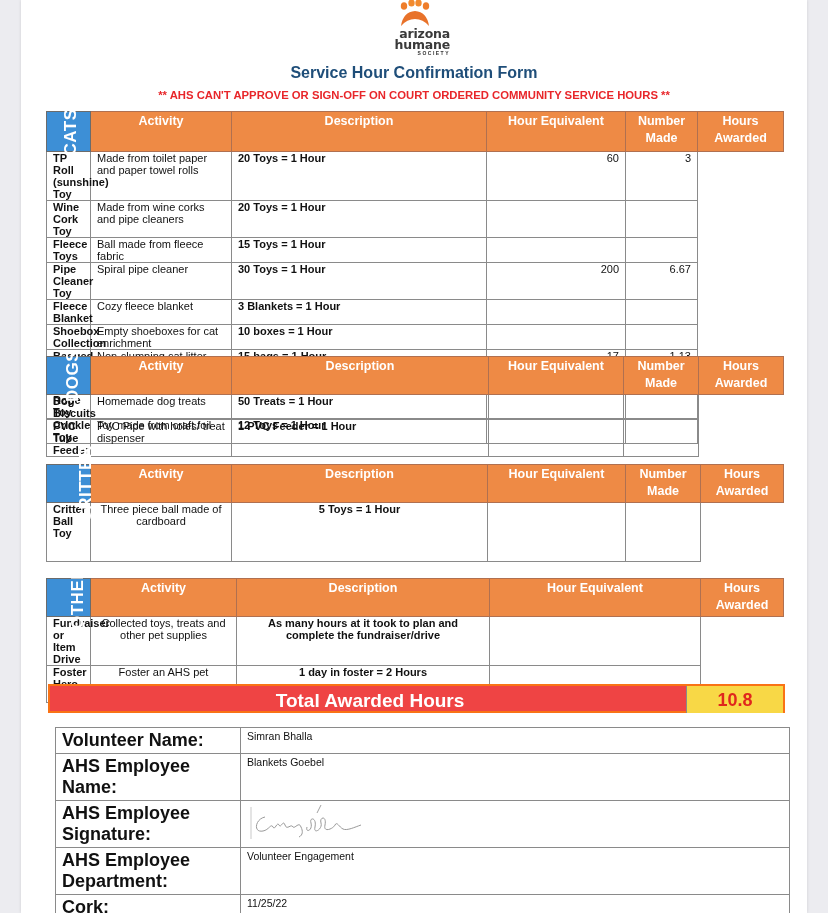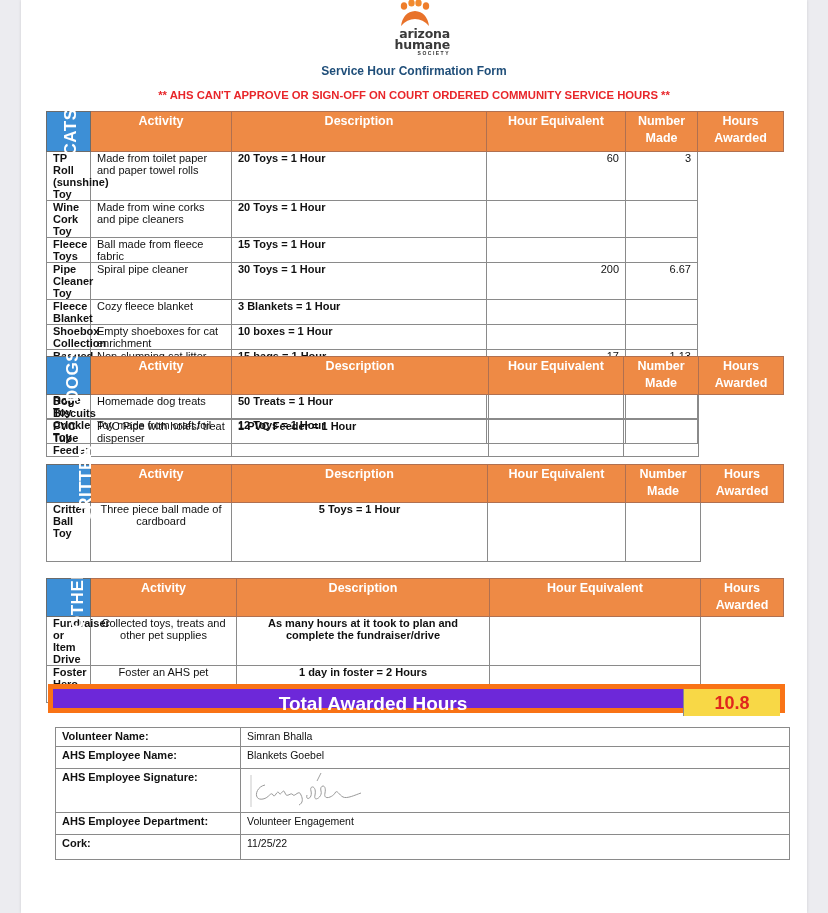--- a/index.html
+++ b/index.html
@@ -5,45 +5,45 @@
   * { box-sizing: border-box; margin: 0; padding: 0; }
   html, body { width: 828px; height: 913px; overflow: hidden; }
   body { background: #ececf0; font-family: "Liberation Sans", sans-serif; position: relative; }
   .paper { position: absolute; left: 21px; top: 0; width: 786px; height: 913px; background: #ffffff; box-shadow: 0 0 3px rgba(0,0,0,0.12); }
 
   .logo { position: absolute; left: 380px; top: 0; width: 70px; height: 62px; text-align: right; }
   .logo svg { display: block; margin: 0 auto; }
   .logo-text { font-family: "DejaVu Sans", sans-serif; font-weight: bold; color: #3a3a3a; font-size: 12.5px; line-height: 11px; letter-spacing: -0.2px; }
   .logo-soc { font-size: 5px; letter-spacing: 1.5px; color: #333; font-weight: bold; line-height: 7px; }
 
-  .title { position: absolute; left: 0; width: 828px; top: 64px; text-align: center; color: #1f4e79; font-weight: bold; font-size: 12px; font-family: "Liberation Sans", sans-serif; }
+  .title { position: absolute; left: 0; width: 828px; top: 64px; text-align: center; color: #1f4e79; font-weight: bold; font-size: 16px; font-family: "Liberation Sans", sans-serif; }
   .warning { position: absolute; left: 0; width: 828px; top: 89px; text-align: center; color: #e8262a; font-weight: bold; font-size: 11.3px; }
 
   table { border-collapse: collapse; position: absolute; table-layout: fixed; font-size: 11px; color: #111; }
   td, th { border: 1px solid #8a8a8a; padding: 0 6px; vertical-align: top; }
   th { background: #ee8a45; color: #ffffff; font-weight: bold; font-size: 12.5px; text-align: center; vertical-align: top; line-height: 17px; padding-top: 1px; border-color: #b07050; }
   td.side { background: #3d8fd6; color: #ffffff; font-weight: bold; font-size: 17px; padding: 0; vertical-align: middle; text-align: center; border-color: #6b6b6b; }
   td.side span { display: inline-block; transform: rotate(-90deg); white-space: nowrap; letter-spacing: 0.5px; }
   td.act { font-weight: bold; }
   td.eq { font-weight: bold; }
   td.num { text-align: right; }
   td.center { text-align: center; }
 
   #cats { left: 46px; top: 111px; width: 737px; }
   #dogs { left: 46px; top: 356px; width: 737px; }
   #critter { left: 46px; top: 464px; width: 737px; }
   #other { left: 46px; top: 578px; width: 737px; }
 
-  .total { position: absolute; left: 48px; top: 684px; width: 737px; height: 29px; background: #6d28d9; border: 5px solid #f97316; }
+  .total { position: absolute; left: 48px; top: 684px; width: 737px; height: 29px; background: #ef4444; border: 2px solid #f97316; }
   .total-label { position: absolute; left: 0; width: 640px; top: 4px; text-align: center; color: #fff; font-weight: bold; font-size: 19px; }
   .total-val { position: absolute; right: 0; top: 0; width: 97px; height: 27px; background: #f8d846; color: #e0261d; font-weight: bold; font-size: 18px; text-align: center; line-height: 28px; border-left: 1px solid #8a8a8a; }
 
   #sign { left: 55px; top: 727px; width: 734px; font-size: 12.5px; }
   #sign td { border-color: #8a8a8a; padding: 2px 6px; }
-  #sign td.lbl { font-weight: bold; font-size: 11px; }
+  #sign td.lbl { font-weight: bold; font-size: 18px; }
   #sign td.val { font-size: 10.5px; }
   .sigline { display: block; margin-top: 2px; }
 </style>
 </head>
 <body>
 
 <div class="paper"></div>
 
 <div class="logo">
   <svg width="40" height="28" viewBox="0 0 40 28">

